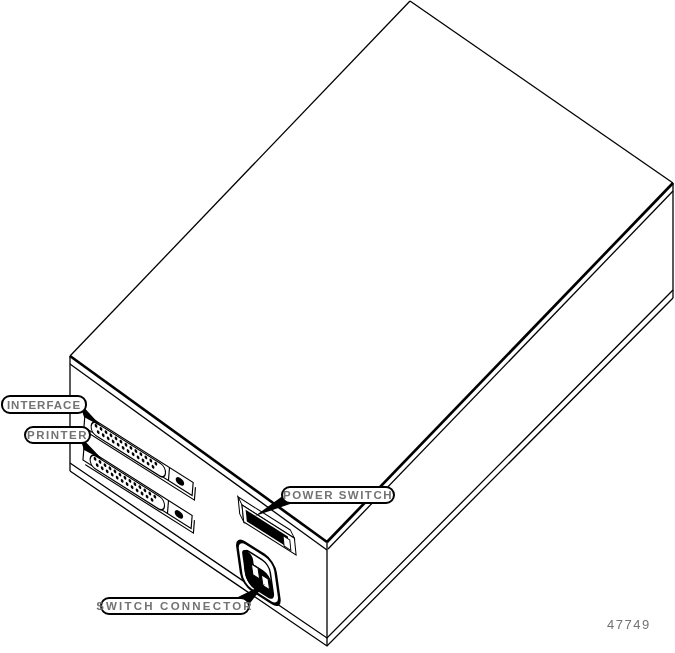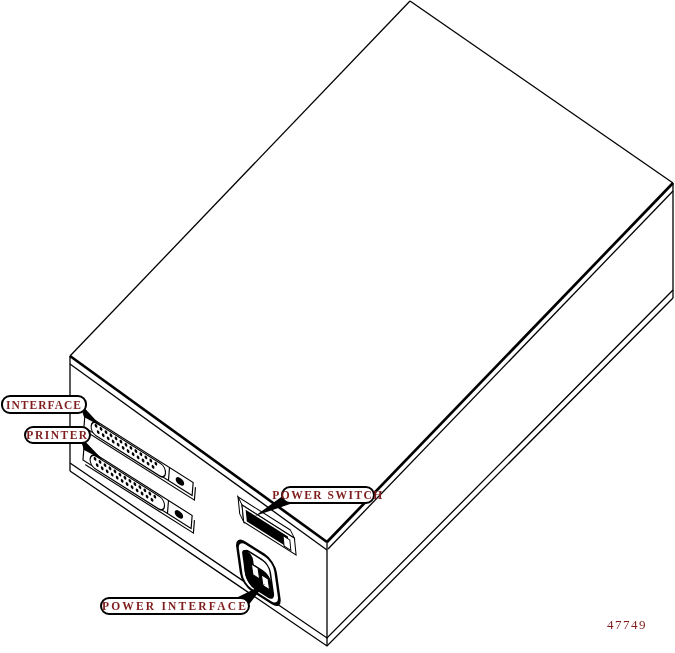--- a/index.html
+++ b/index.html
@@ -1,42 +1,42 @@
 <!DOCTYPE html>
 <html><head>
 <meta charset="utf-8">
 <style>
   html,body{margin:0;padding:0;background:#ffffff;}
   .stage{
     position:relative;
     width:675px;height:653px;
     background:#ffffff;
-    font-family:Liberation Serif, serif;
-    color:#7f1d1d;
+    font-family:Liberation Sans, sans-serif;
+    color:#737373;
     overflow:hidden;
   }
   .stage svg{position:absolute;left:0;top:0;}
   .s{fill:#ffffff;stroke:#000000;stroke-width:1.3;}
   .thin{fill:none;stroke:#000000;stroke-width:1.3;}
   .heavy{fill:none;stroke:#000000;stroke-width:2.7;}
   .ink{fill:#000000;stroke:none;}
   .callout{
     position:absolute;
     background:#ffffff;
     border:2.5px solid #000000;
     border-radius:9px;
     display:flex;align-items:center;justify-content:center;
     font-size:11.5px;font-weight:bold;
     white-space:nowrap;
     box-sizing:border-box;
     z-index:3;
   }
   #co-interface{left:1px;top:395px;width:86px;height:19px;letter-spacing:1px;}
   #co-printer{left:24px;top:426px;width:67px;height:18px;letter-spacing:1.5px;}
-  #co-switch{left:281px;top:486px;width:94px;height:18px;letter-spacing:1.5px;}
+  #co-switch{left:281px;top:486px;width:114px;height:18px;letter-spacing:1.5px;}
   #co-power{left:100px;top:597px;width:150px;height:18px;letter-spacing:2.2px;}
   .fig-number{
     position:absolute;left:607px;top:617px;
     font-size:13px;letter-spacing:1.5px;font-weight:normal;
     z-index:3;
   }
 </style>
 </head>
 <body>
 
@@ -157,16 +157,16 @@
       <polygon class="ink" points="238,597 247,607 265,584"></polygon>
     </g>
   </svg>
 
   <div class="callout" id="co-interface">INTERFACE</div>
 
   <div class="callout" id="co-printer">PRINTER</div>
 
   <div class="callout" id="co-switch">POWER SWITCH</div>
 
-  <div class="callout" id="co-power">POWER INTERFACE</div>
+  <div class="callout" id="co-power">SWITCH CONNECTOR</div>
 
   <div class="fig-number">47749</div>
 </div>
 
 </body></html>

